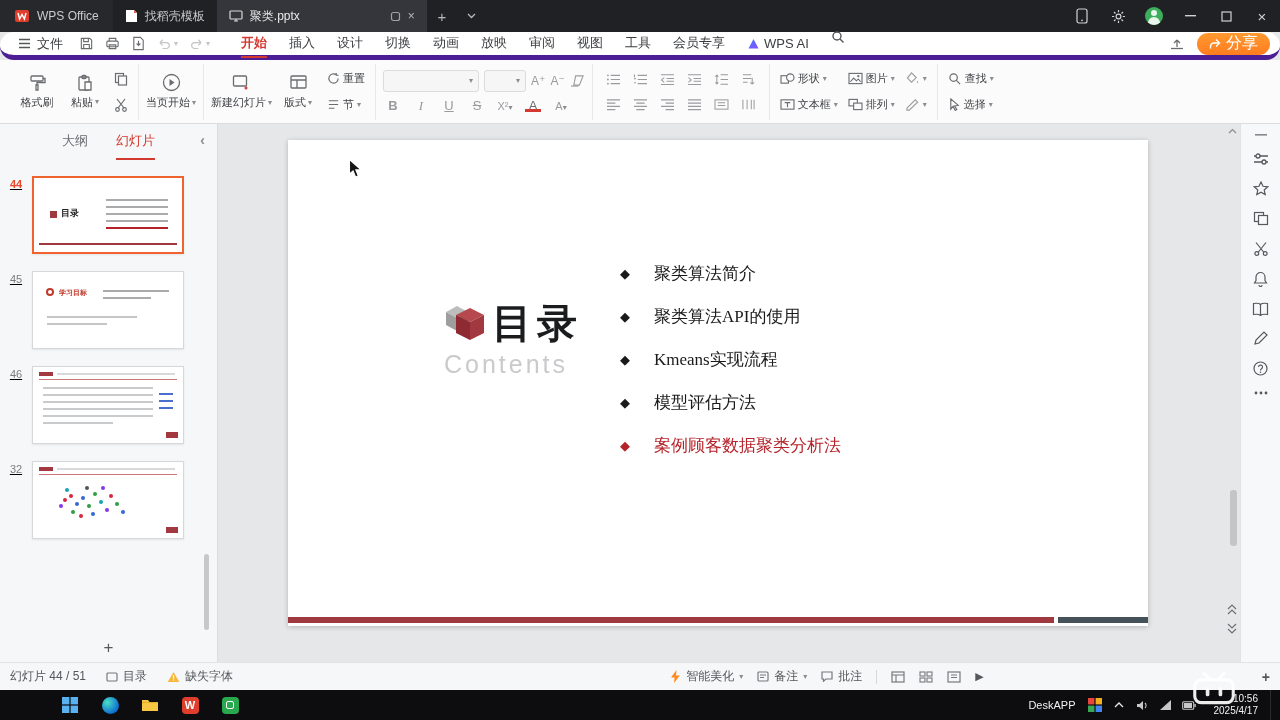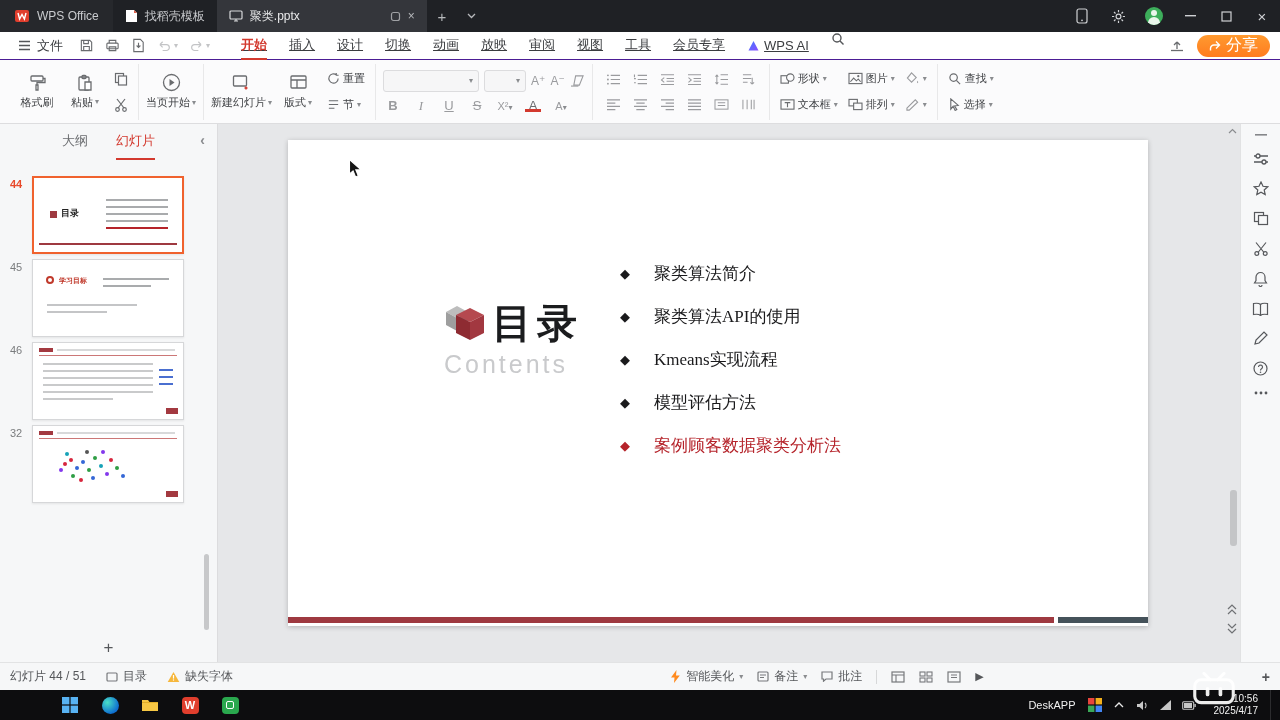--- a/index.html
+++ b/index.html
@@ -18,25 +18,25 @@
   .tb-doc .grow { flex:1; }
   .tb-plus { width:30px; height:32px; display:flex; align-items:center; justify-content:center; color:#b7b9bc; font-size:15px; }
   .winctl { margin-left:auto; display:flex; align-items:center; }
   .winbtn { width:36px; height:32px; display:flex; align-items:center; justify-content:center; color:#cfd1d4; font-size:13px; }
   .avatar { width:18px; height:18px; border-radius:50%; background:#3dae5b; position:relative; overflow:hidden; }
   .avatar::before { content:""; position:absolute; left:6px; top:3px; width:6px; height:6px; border-radius:50%; background:#eaf6ec; }
   .avatar::after  { content:""; position:absolute; left:3px; top:10px; width:12px; height:8px; border-radius:6px 6px 0 0; background:#eaf6ec; }
 
   
   .menubar { position:absolute; top:32px; left:0; right:0; height:28px; background:#fff;
-             border-bottom:1px solid #4c1d95; display:flex; align-items:center;
-             font-size:13px; color:#3b3d40; padding:0 10px; }
+             border-bottom:5px solid #4c1d95; display:flex; align-items:center;
+             font-size:13px; color:#3b3d40; padding:0 10px;border-radius:14px; }
   .file-btn { display:flex; align-items:center; gap:6px; padding:0 8px; }
   .menu-iconrow { display:flex; align-items:center; gap:11px; margin:0 20px 0 8px; }
-  .mtabs { display:flex; align-items:center;text-decoration:underline; }
+  .mtabs { display:flex; align-items:center; }
   .mtab { padding:0 11px; height:28px; line-height:26px; position:relative; white-space:nowrap; }
   .mtab.active { color:#d3392e; font-weight:700; }
   .mtab.active::after { content:""; position:absolute; left:11px; right:11px; bottom:0; height:2px; background:#d3392e; }
   .mtab.ai { display:flex; align-items:center; gap:4px; }
   .menu-right { margin-left:auto; display:flex; align-items:center; gap:12px; }
   .share-pill { display:flex; align-items:center; gap:5px; height:22px; padding:0 12px; border-radius:12px;
                 background:linear-gradient(180deg,#ff9a30,#ff7c1f); color:#fff; font-size:16px; }
 
   
   .toolbar { position:absolute; top:60px; left:0; right:0; height:64px; background:#fbfbfc;
@@ -58,21 +58,21 @@
 
   
   .left-panel { position:absolute; top:124px; left:0; width:218px; bottom:58px; background:#f6f7f8;
                 border-right:1px solid #dcdcde; }
   .panel-tabs { height:36px; display:flex; align-items:center; justify-content:center; gap:28px;
                 font-size:13px; color:#6b6d70; position:relative; }
   .panel-tab { height:36px; line-height:34px; }
   .panel-tab.active { color:#d3392e; border-bottom:2px solid #d3392e; }
   .collapse-btn { position:absolute; right:12px; top:8px; color:#8a8c8f; font-size:14px; font-weight:700; }
   .thumb-list { padding-top:16px; }
-  .thumb-item { display:flex; margin-bottom:5px; }
+  .thumb-item { display:flex; margin-bottom:17px;text-decoration:underline; }
   .thumb-num { width:32px; text-align:center; font-size:11px; color:#7a7c7e; padding-top:2px; }
   .thumb-box { width:152px; height:78px; background:#fff; border:1px solid #d6d7d9; position:relative;
                box-shadow:0 1px 2px rgba(0,0,0,.08); overflow:hidden; }
   .thumb-item.selected .thumb-box { border:2px solid #f0622e; }
   .thumb-item.selected .thumb-num { color:#e8492a; font-weight:700; }
   .tl { height:2px; background:#a9abad; margin-bottom:5px; }
   .mini-header .hl-logo { position:absolute; left:6px; top:5px; width:14px; height:4px; background:#a33940; }
   .mini-header .hl-line { position:absolute; left:24px; top:6px; right:8px; height:2px; background:#d8d9da; }
   .mini-header .hl-rule { position:absolute; left:6px; top:12px; right:6px; height:1px; background:#c77; }
   .mini-badge { position:absolute; right:5px; bottom:5px; width:12px; height:6px; background:#a33940; }

